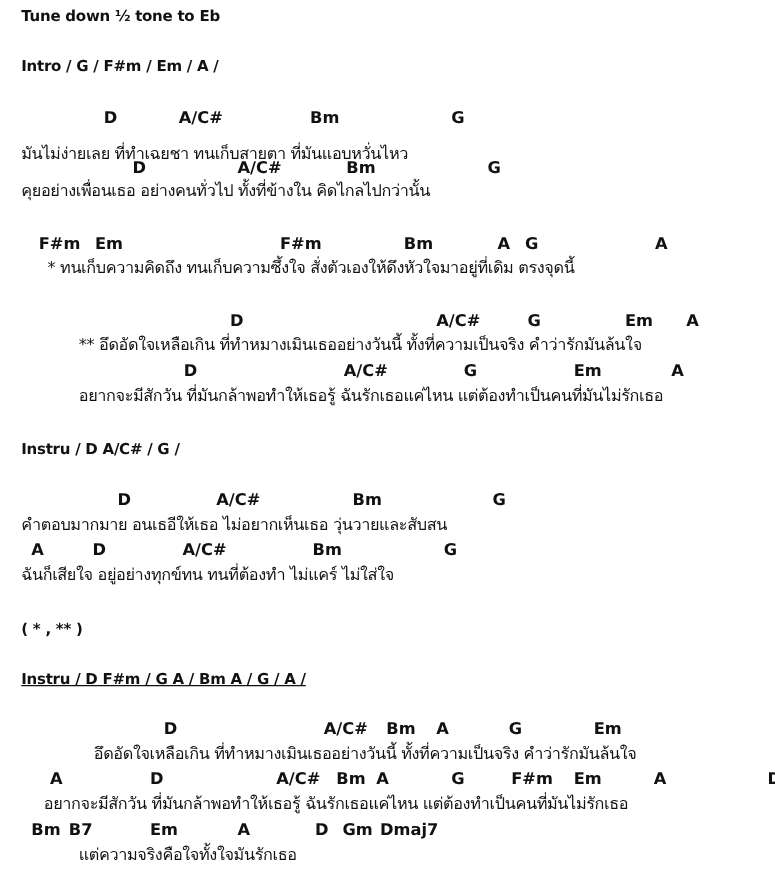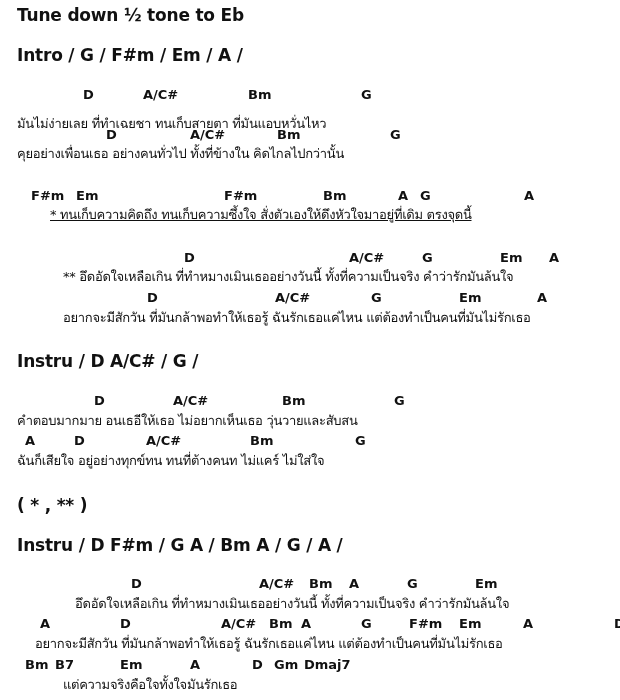--- a/index.html
+++ b/index.html
@@ -15,21 +15,21 @@
       font-family: "DejaVu Sans", "Liberation Sans", sans-serif;
       color: #111111;
     }
     .abs {
       position: absolute;
       white-space: nowrap;
       line-height: 1;
     }
     .hdr {
       font-weight: bold;
-      font-size: 17px;
+      font-size: 12px;
       letter-spacing: -0.2px;
     }
     .chord {
       font-weight: bold;
       font-size: 13px;
       letter-spacing: 0px;
     }
     .lyric {
       font-size: 13px;
       letter-spacing: -0.3px;
@@ -61,21 +61,21 @@
 <div>
   <div class="chordline">
       <span class="abs chord" style="left: 31px; top: 189px;">F#m</span>
       <span class="abs chord" style="left: 76px; top: 189px;">Em</span>
       <span class="abs chord" style="left: 224px; top: 189px;">F#m</span>
       <span class="abs chord" style="left: 323px; top: 189px;">Bm</span>
       <span class="abs chord" style="left: 398px; top: 189px;">A</span>
       <span class="abs chord" style="left: 420px; top: 189px;">G</span>
       <span class="abs chord" style="left: 524px; top: 189px;">A</span>
     </div>
-  <div class="abs lyric" style="left:50px; top:208px;text-decoration:underline;">* ทนเก็บความคิดถึง ทนเก็บความซึ้งใจ สั่งตัวเองให้ดึงหัวใจมาอยู่ที่เดิม ตรงจุดนี้</div>
+  <div class="abs lyric" style="left:38px; top:208px;">* ทนเก็บความคิดถึง ทนเก็บความซึ้งใจ สั่งตัวเองให้ดึงหัวใจมาอยู่ที่เดิม ตรงจุดนี้</div>
 </div>
 
 <div>
   <div class="chordline">
       <span class="abs chord" style="left: 184px; top: 251px;">D</span>
       <span class="abs chord" style="left: 349px; top: 251px;">A/C#</span>
       <span class="abs chord" style="left: 422px; top: 251px;">G</span>
       <span class="abs chord" style="left: 500px; top: 251px;">Em</span>
       <span class="abs chord" style="left: 549px; top: 251px;">A</span>
     </div>
@@ -100,26 +100,26 @@
       <span class="abs chord" style="left: 394px; top: 394px;">G</span>
     </div>
   <div class="abs lyric" style="left:17px; top:414px;">คำตอบมากมาย  อนเธอีให้เธอ ไม่อยากเห็นเธอ วุ่นวายและสับสน</div>
   <div class="chordline">
       <span class="abs chord" style="left: 25px; top: 434px;">A</span>
       <span class="abs chord" style="left: 74px; top: 434px;">D</span>
       <span class="abs chord" style="left: 146px; top: 434px;">A/C#</span>
       <span class="abs chord" style="left: 250px; top: 434px;">Bm</span>
       <span class="abs chord" style="left: 355px; top: 434px;">G</span>
     </div>
-  <div class="abs lyric" style="left:17px; top:454px;">ฉันก็เสียใจ อยู่อย่างทุกข์ทน ทนที่ต้างคนท ไม่แคร์ ไม่ใส่ใจ</div>
+  <div class="abs lyric" style="left:17px; top:454px;">ฉันก็เสียใจ อยู่อย่างทุกข์ทน ทนที่ต้องทำ ไม่แคร์ ไม่ใส่ใจ</div>
 </div>
 
 <div class="abs hdr" style="left:17px; top:497px;">( * , ** )</div>
 
-<div class="abs hdr" style="left:17px; top:537px;">Instru  / D F#m / G A / Bm A / G / A /</div>
+<div class="abs hdr" style="left:17px; top:537px;text-decoration:underline;">Instru  / D F#m / G A / Bm A / G / A /</div>
 
 <div>
   <div class="chordline">
       <span class="abs chord" style="left: 131px; top: 577px;">D</span>
       <span class="abs chord" style="left: 259px; top: 577px;">A/C#</span>
       <span class="abs chord" style="left: 309px; top: 577px;">Bm</span>
       <span class="abs chord" style="left: 349px; top: 577px;">A</span>
       <span class="abs chord" style="left: 407px; top: 577px;">G</span>
       <span class="abs chord" style="left: 475px; top: 577px;">Em</span>
     </div>

